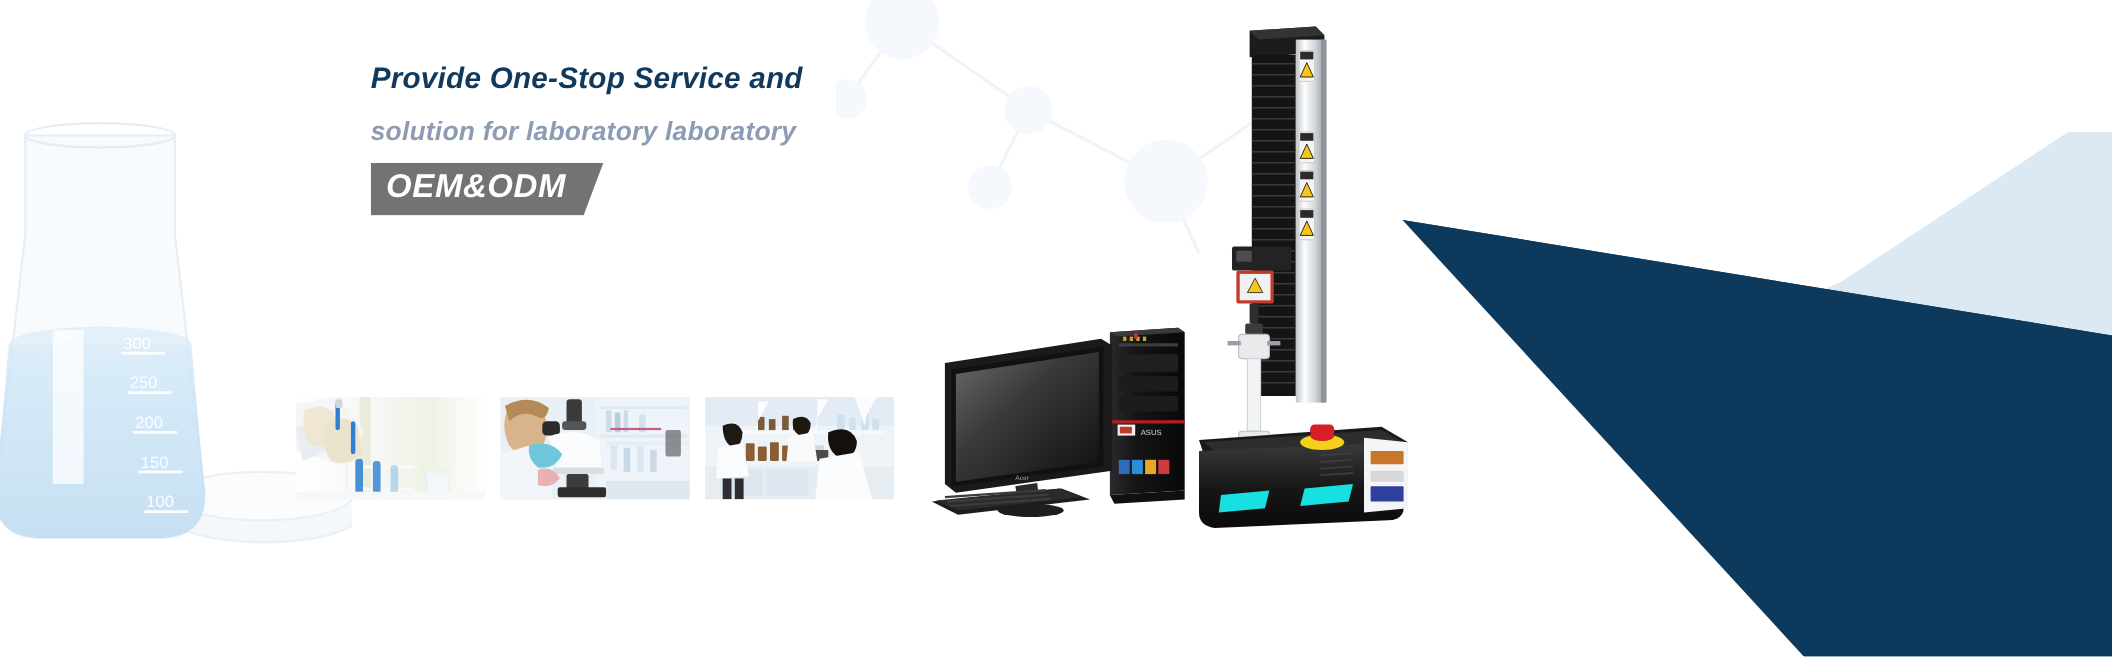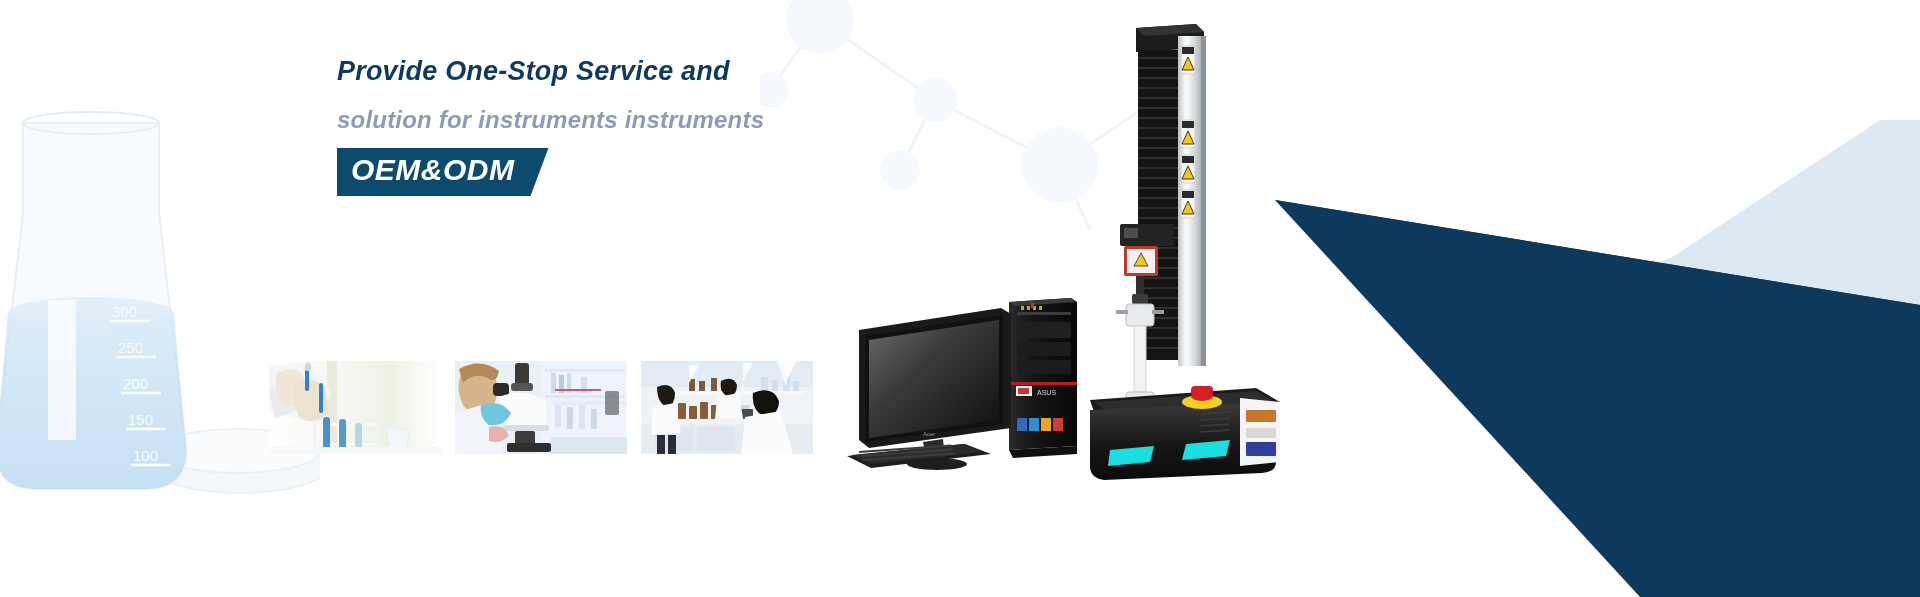--- a/index.html
+++ b/index.html
@@ -30,21 +30,21 @@
   .subline{
     font-size:24px;font-style:italic;font-weight:bold;color:#8d9cb4;
     letter-spacing:.2px;line-height:1;margin:0 0 16px 0;white-space:nowrap;
   }
   .badge{
     position:relative;display:inline-block;
     height:48px;line-height:44px;
     padding:0 34px 0 14px;
     color:#ffffff;font-size:30px;font-weight:bold;font-style:italic;
     letter-spacing:.5px;white-space:nowrap;
-    background:#0c4a6e;
+    background:#737373;
     clip-path:polygon(0 0, 100% 0, calc(100% - 18px) 100%, 0 100%);
   }
 
   
   .photos{position:absolute;left:269px;top:361px;display:flex;gap:14px;}
   .photo{width:172px;height:93px;position:relative;overflow:hidden;background:#eef4f8;}
   .photo svg{display:block;width:100%;height:100%;}
 
   
   .computer{position:absolute;left:845px;top:278px;width:240px;height:200px;}
@@ -116,21 +116,21 @@
       <text x="138" y="330">150</text>
       <text x="143" y="366">100</text>
       <text x="60" y="214" font-size="13">mL</text>
     </g>
 
     <rect x="58" y="205" width="28" height="140" fill="#ffffff" opacity=".75"></rect>
   </svg>
 
   <div class="textblock">
     <div class="headline">Provide One-Stop Service and</div>
-    <div class="subline">solution for instruments instruments</div>
+    <div class="subline">solution for laboratory laboratory</div>
     <div class="badge">OEM&amp;ODM</div>
   </div>
 
   <div class="photos">
 
     <div class="photo">
       <svg viewBox="0 0 172 93" preserveAspectRatio="none">
         <defs>
           <linearGradient id="p1bg" x1="0" y1="0" x2="1" y2="0">
             <stop offset="0%" stop-color="#ffffff"></stop>

